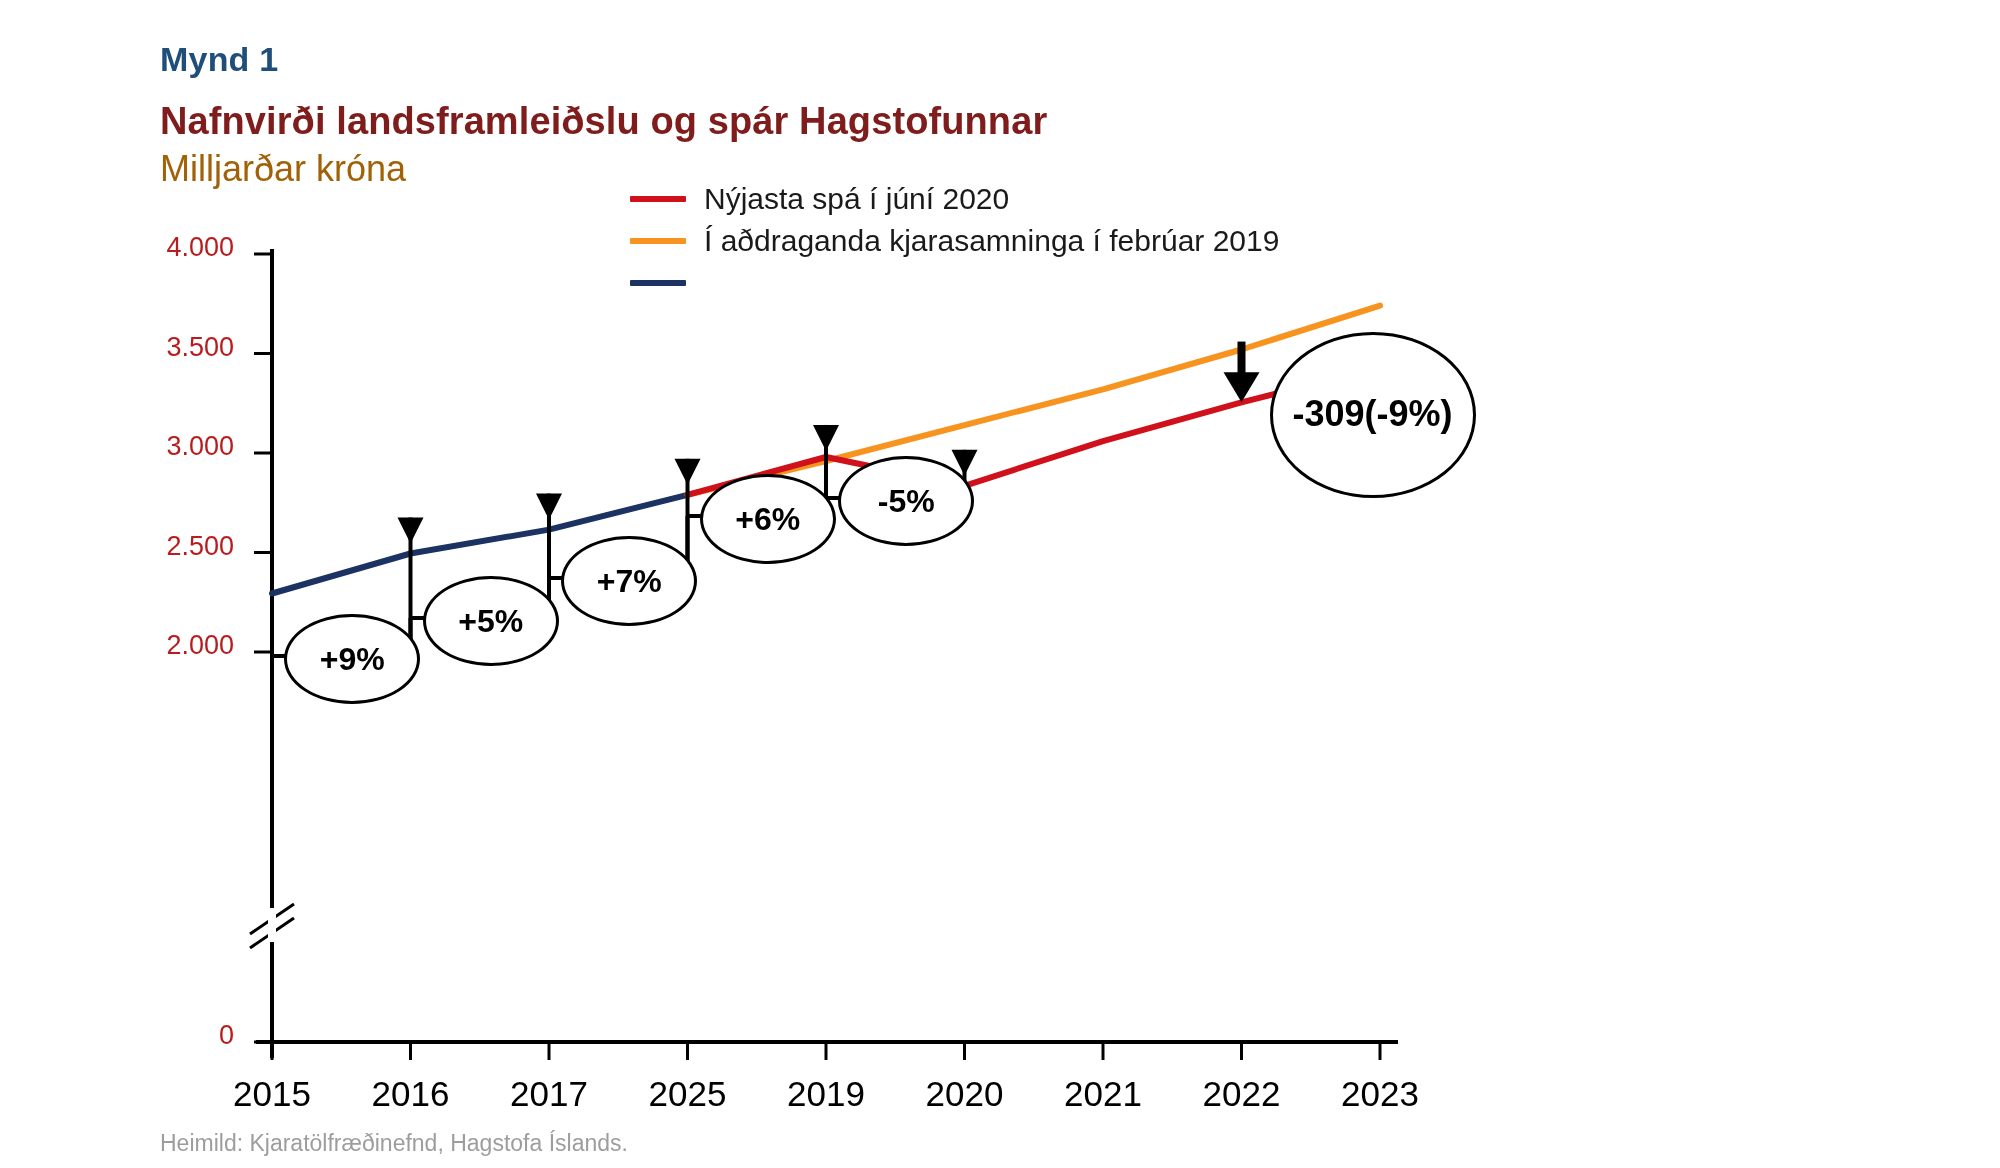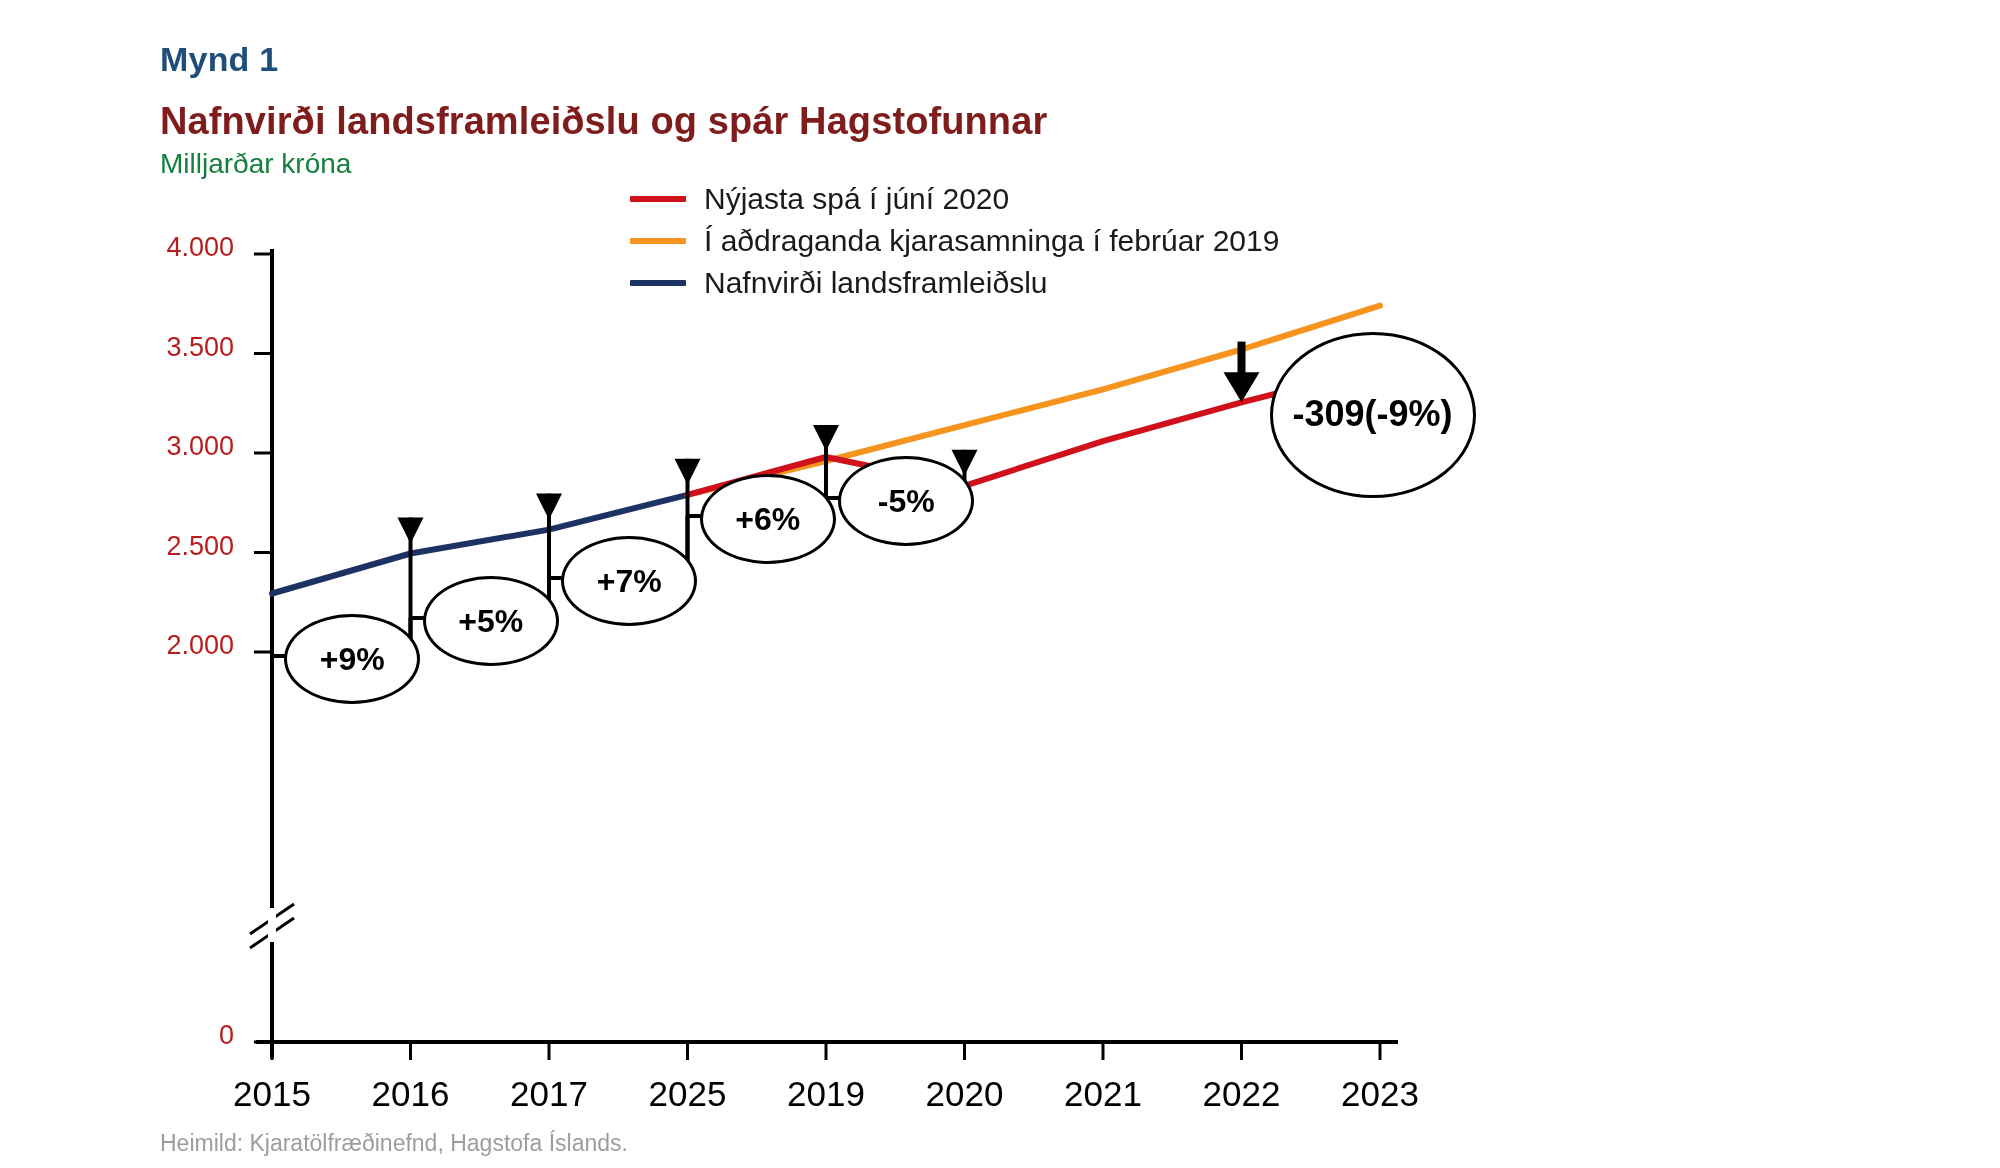--- a/index.html
+++ b/index.html
@@ -13,21 +13,21 @@
   .fig-label{
     position:absolute;left:160px;top:10px;
     font-size:34px;font-weight:bold;color:#1F4E79;letter-spacing:0.2px;
   }
   .fig-title{
     position:absolute;left:160px;top:70px;
     font-size:38px;font-weight:bold;color:#7f1d1d;letter-spacing:0.1px;
   }
   .fig-subtitle{
     position:absolute;left:160px;top:118px;
-    font-size:28px;color:#15803d;
+    font-size:36px;color:#a16207;
   }
   .fig-source{
     position:absolute;left:160px;top:1100px;
     font-size:23px;color:#9d9d9d;
   }
 
   
   .legend{position:absolute;left:630px;top:148px;}
   .legend-row{display:flex;align-items:center;height:42px;}
   .legend-swatch{width:56px;height:6px;border-radius:1px;margin-right:18px;}
@@ -71,21 +71,20 @@
     <div class="legend-row">
       <span class="legend-swatch" id="sw0" style="background: rgb(208, 17, 27);"></span>
       <span class="legend-label">Nýjasta spá í júní 2020</span>
     </div>
     <div class="legend-row">
       <span class="legend-swatch" id="sw1" style="background: rgb(247, 148, 32);"></span>
       <span class="legend-label">Í aðdraganda kjarasamninga í febrúar 2019</span>
     </div>
     <div class="legend-row">
       <span class="legend-swatch" id="sw2" style="background: rgb(27, 50, 99);"></span>
-      <span class="legend-label">Nafnvirði landsframleiðslu</span>
     </div>
   </div>
 
   <svg id="plot" viewBox="0 0 2000 1168" xmlns="http://www.w3.org/2000/svg">
       <line x1="272" y1="219" x2="272" y2="880" stroke="#000" stroke-width="4"></line>
       <line x1="272" y1="910" x2="272" y2="1028" stroke="#000" stroke-width="4"></line>
       <line x1="256" y1="1012" x2="1398" y2="1012" stroke="#000" stroke-width="4"></line>
       <line x1="250" y1="904" x2="294" y2="874" stroke="#000" stroke-width="3"></line>
       <line x1="250" y1="918" x2="294" y2="888" stroke="#000" stroke-width="3"></line>
       <rect x="268" y="878" width="8" height="34" fill="#fff"></rect>

